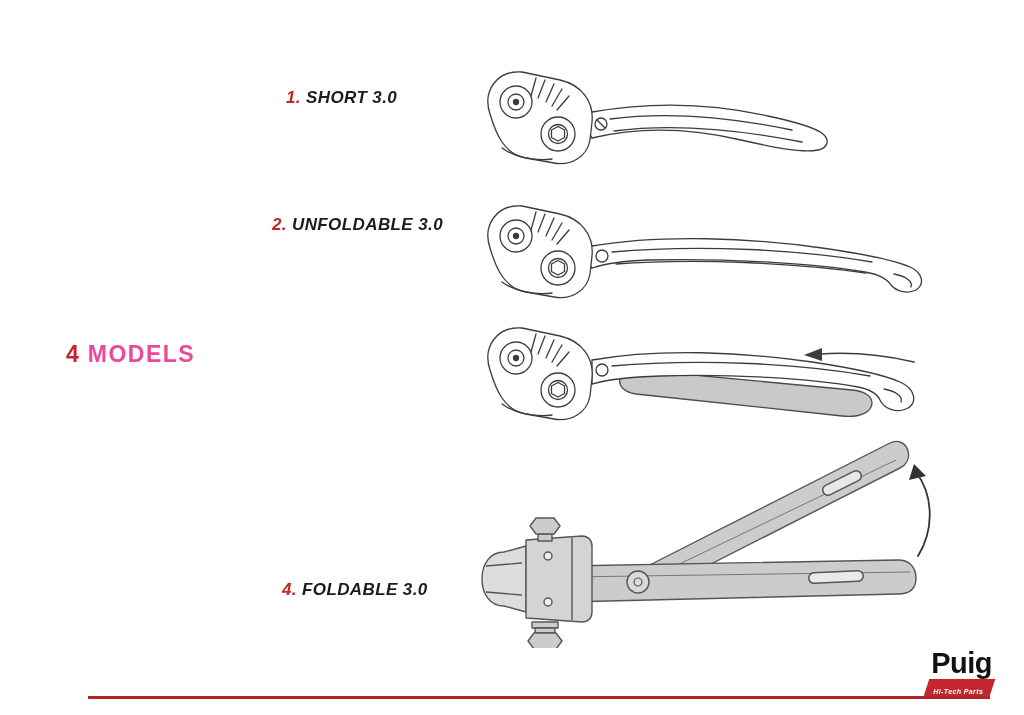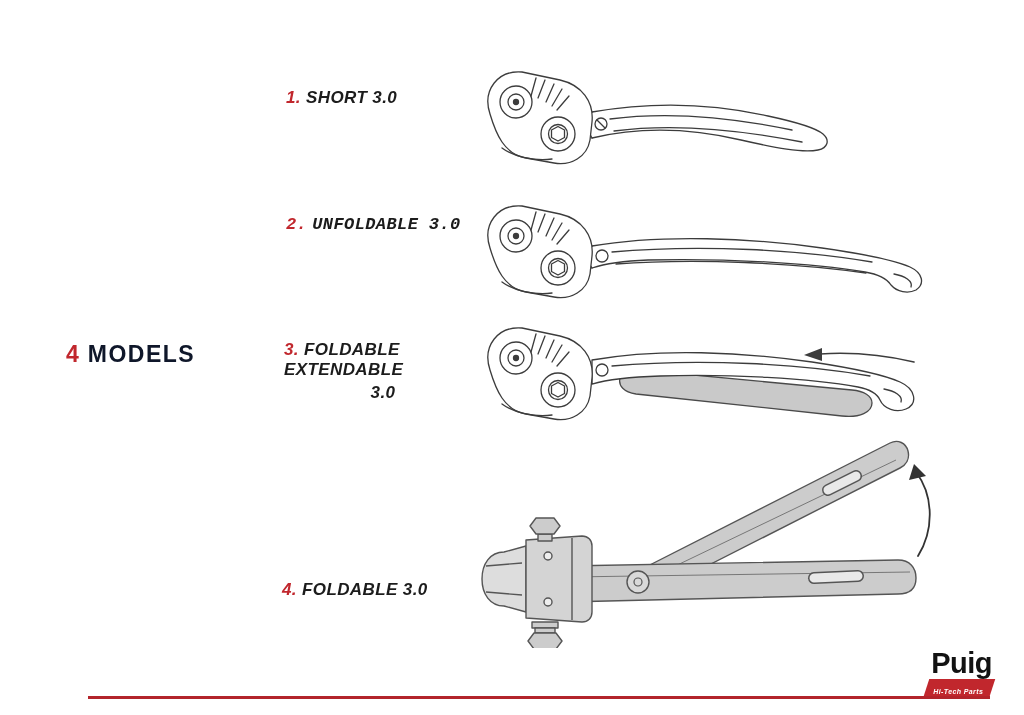--- a/index.html
+++ b/index.html
@@ -10,31 +10,31 @@
     position:relative;
     overflow:hidden;
   }
   .page { position:absolute; inset:0; background:#fff; }
 
   .heading {
     position:absolute; left:66px; top:341px;
     font-size:23px; font-weight:bold; white-space:nowrap;
   }
   .heading .h-num { color:#c1272d; margin-right:9px; }
-  .heading .h-label { color:#0f172a; letter-spacing:1.5px; }
+  .heading .h-label { color:#ec4899; letter-spacing:1.5px; }
 
   .model-label {
     position:absolute;
     font-style:italic; font-weight:bold;
     font-size:17px; color:#1c1c1c;
     letter-spacing:0.4px; white-space:nowrap;
   }
   .model-label .num { color:#c1272d; margin-right:5px; }
   .label-1 { left:286px; top:88px; }
-  .label-2 { left:286px; top:215px;font-family:Liberation Mono, monospace; }
+  .label-2 { left:272px; top:215px; }
   .label-3 { left:284px; top:340px; white-space:normal; width:198px; }
   .label-3 .line2 { display:block; text-align:center; margin-top:3px; }
   .label-4 { left:282px; top:580px; }
 
   .lever { position:absolute; }
   .lever-1 { left:470px; top:56px;  width:375px; height:132px; }
   .lever-2 { left:470px; top:190px; width:470px; height:135px; }
   .lever-3 { left:470px; top:308px; width:470px; height:140px; }
   .lever-4 { left:470px; top:436px; width:470px; height:212px; }
 
@@ -87,24 +87,20 @@
 
   <div class="heading">
     <span class="h-num">4</span><span class="h-label">MODELS</span>
   </div>
 
   <div class="model-label label-1">
     <span class="num">1.</span><span class="txt">SHORT 3.0</span>
   </div>
   <div class="model-label label-2">
     <span class="num">2.</span><span class="txt">UNFOLDABLE 3.0</span>
-  </div>
-  <div class="model-label label-3">
-    <span class="num">3.</span><span class="txt">FOLDABLE EXTENDABLE</span>
-    <span class="line2">3.0</span>
   </div>
   <div class="model-label label-4">
     <span class="num">4.</span><span class="txt">FOLDABLE 3.0</span>
   </div>
 
   <svg class="lever lever-1" viewBox="0 0 375 132">
     <g stroke="#3c3c3c" stroke-width="1.3" fill="none" stroke-linecap="round" stroke-linejoin="round">
       <path d="M122,56 C185,45 245,48 298,60 C326,66 346,72 353,78 C360,84 358,92 348,94 C332,97 306,92 271,84 C220,72 168,71 122,82"></path>
       <path d="M122,56 C117,64 117,74 122,82"></path>
       <path d="M140,63 C200,55 260,61 322,74"></path>

